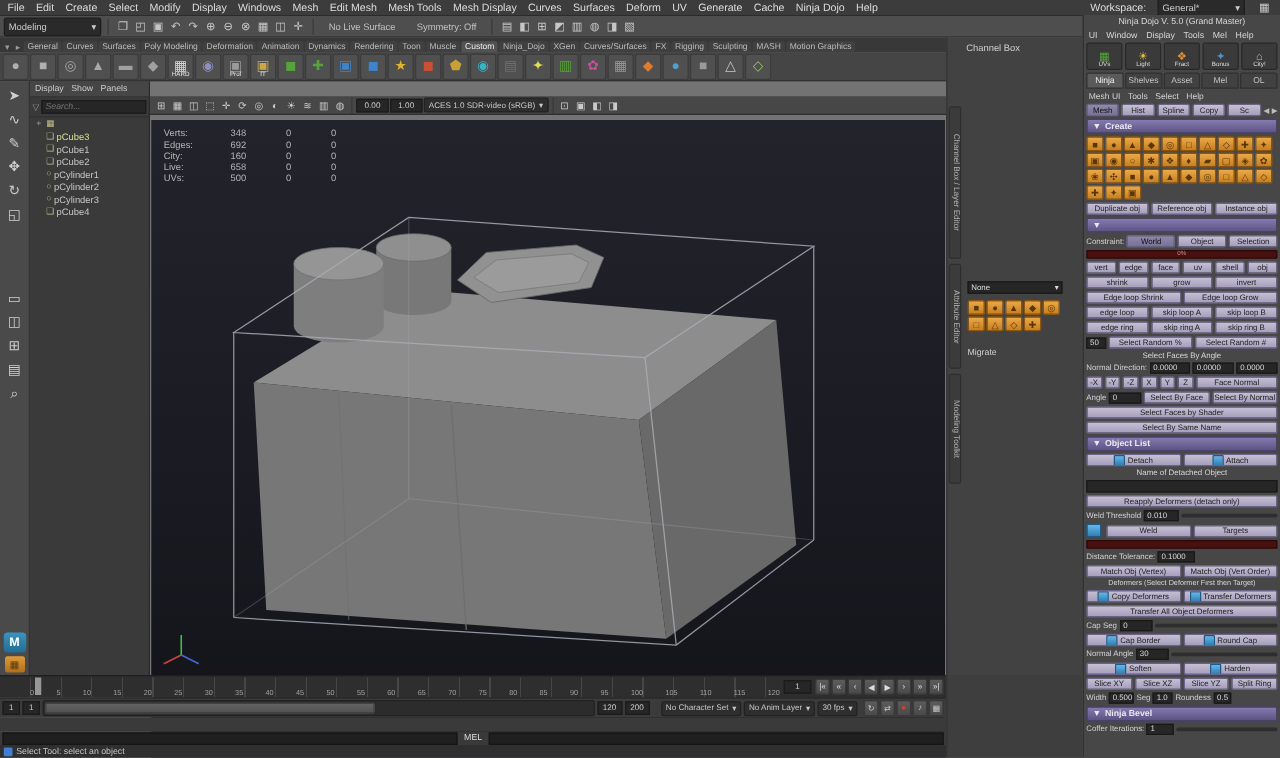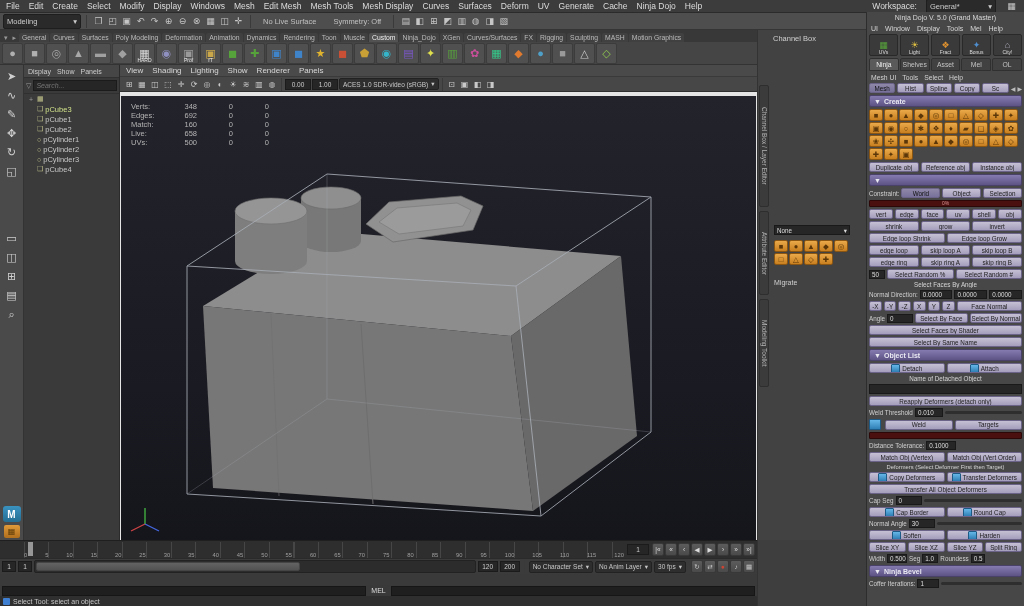--- a/index.html
+++ b/index.html
@@ -1,16 +1,16 @@
 <!DOCTYPE html>
 <html><head>
 <meta charset="utf-8">
 <style>
 html,body{margin:0;padding:0;background:#2b2b2b}
-#root{position:relative;width:1024px;height:606px;overflow:hidden;background:#e5e5e5;
+#root{position:relative;width:1024px;height:606px;overflow:hidden;background:#737373;
   font-family:"Liberation Sans","DejaVu Sans",sans-serif;color:#ccc}
 .abs{position:absolute}
 
 #menubar{left:0;top:0;width:1024px;height:13px;background:#3c3c3c;border-bottom:1px solid #2b2b2b;
   display:flex;align-items:center;gap:9px;padding:0 6px;font-size:8.5px;color:#dcdcdc;white-space:nowrap;box-sizing:border-box}
 #menubar .sp{flex: 1}
 .menu-item{cursor:default}
 
 #statusline{left:0;top:13px;width:866px;height:17px;background:#4e4e4e;border-bottom:1px solid #353535;
   display:flex;align-items:center;gap:3px;padding:0 3px;box-sizing:border-box}
@@ -433,30 +433,20 @@
         <span class="olabel">pCylinder3</span>
       </div>
         <div class="orow">
         <span class="oexp"></span>
         <span class="oico">❑</span>
         <span class="olabel">pCube4</span>
       </div>
       </div>
   </div>
 
-  <div id="vpmenus" class="abs">
-    <div class="iconrow" style="gap:9px">
-        <span>View</span>
-        <span>Shading</span>
-        <span>Lighting</span>
-        <span>Show</span>
-        <span>Renderer</span>
-        <span>Panels</span>
-      </div>
-  </div>
 
   <div id="vpicons" class="abs">
     <div class="iconrow">
         <span class="vico">⊞</span>
         <span class="vico">▦</span>
         <span class="vico">◫</span>
         <span class="vico">⬚</span>
         <span class="vico">✛</span>
         <span class="vico">⟳</span>
         <span class="vico">◎</span>
@@ -525,21 +515,21 @@
           <span class="hv">0</span>
             <span class="hv">0</span>
         </div>
           <div class="hudrow">
           <span class="hk">Edges:</span>
             <span class="hv">692</span>
           <span class="hv">0</span>
             <span class="hv">0</span>
         </div>
           <div class="hudrow">
-          <span class="hk">Match:</span>
+          <span class="hk">City:</span>
             <span class="hv">160</span>
           <span class="hv">0</span>
             <span class="hv">0</span>
         </div>
           <div class="hudrow">
           <span class="hk">Live:</span>
             <span class="hv">658</span>
           <span class="hv">0</span>
             <span class="hv">0</span>
         </div>

